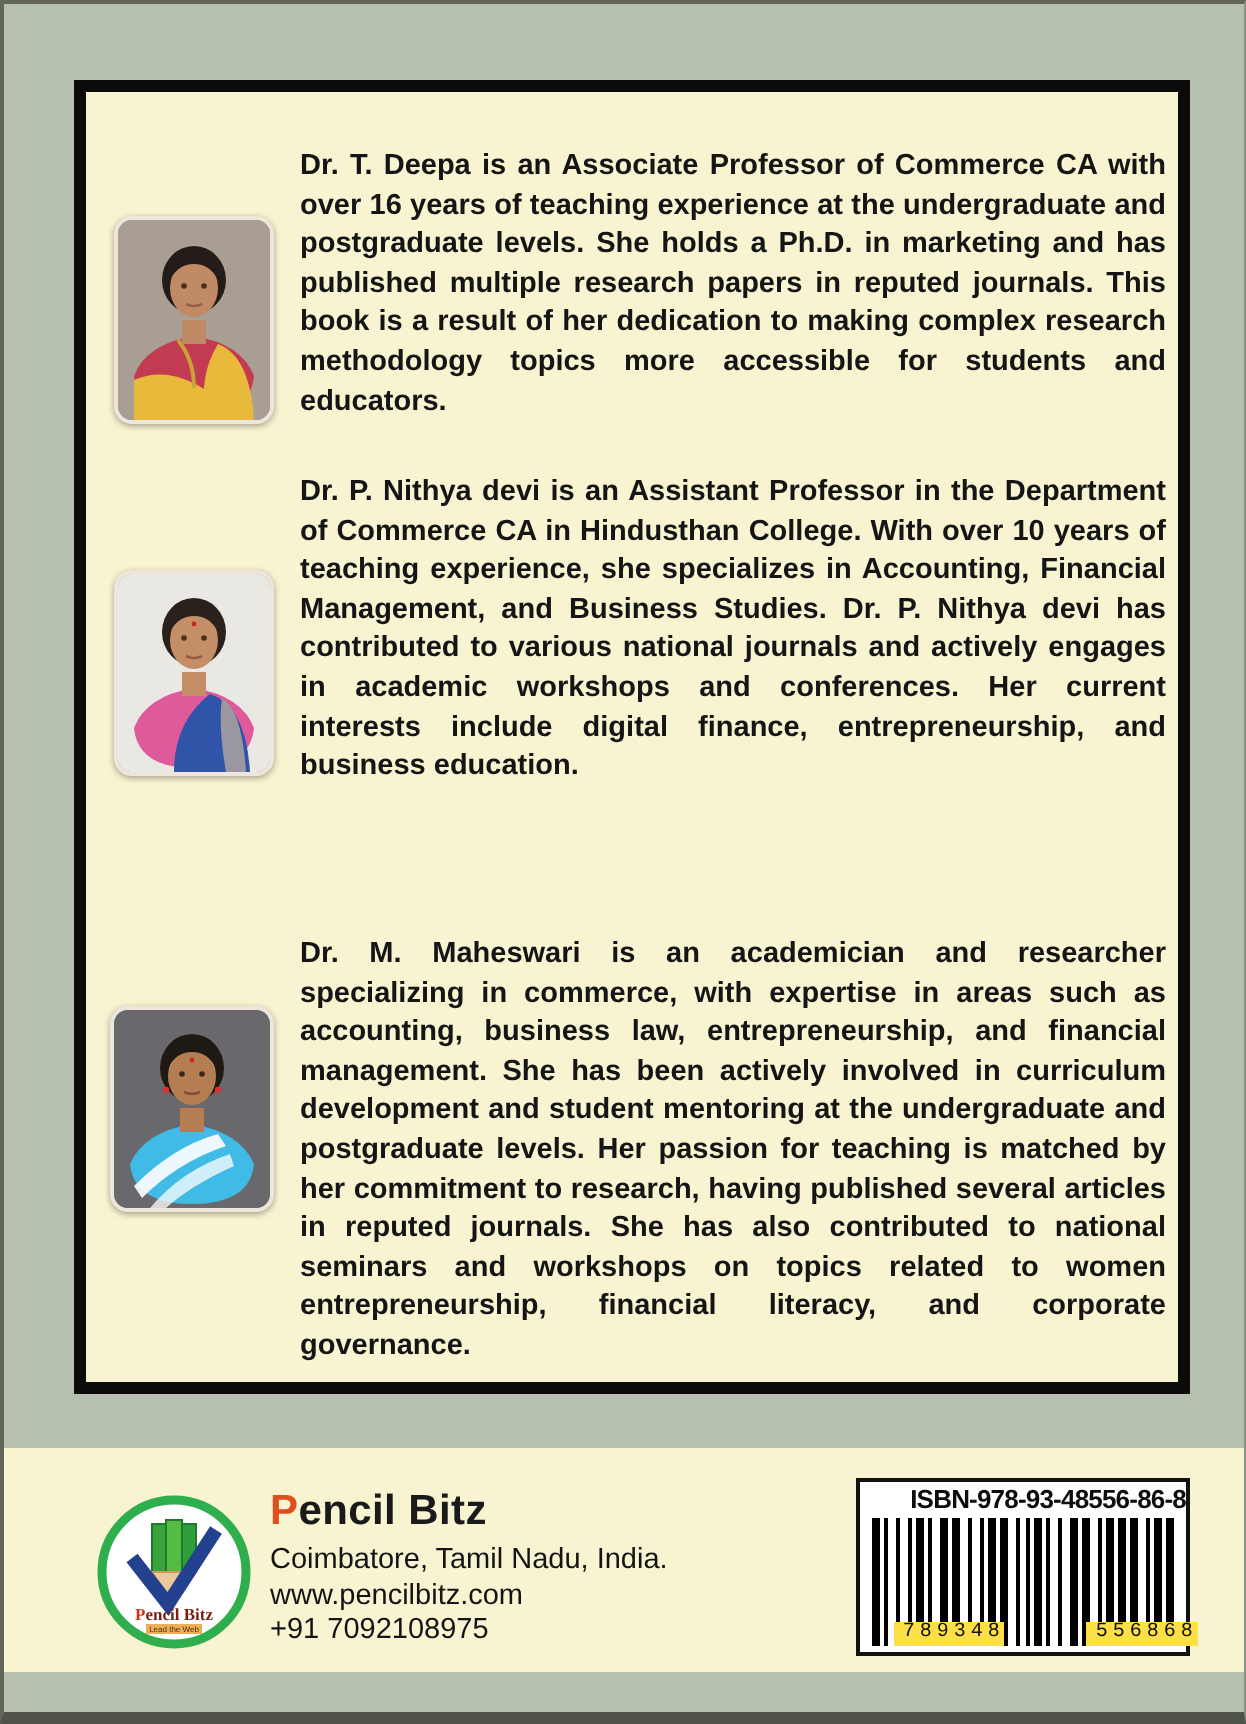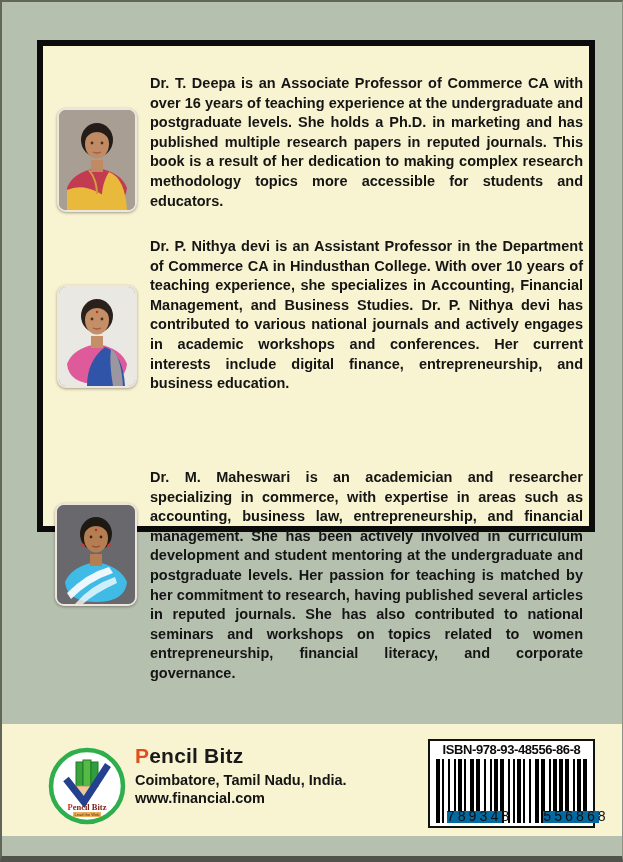--- a/index.html
+++ b/index.html
@@ -4,21 +4,21 @@
 <style>
   html,body{margin:0;padding:0;background:#888;}
   .page{
     position:relative;width:623px;height:862px;box-sizing:border-box;
     background:#b6c0af;
     border-top:2px solid #61655a;border-left:2px solid #61655a;
     border-right:1px solid #8b9183;border-bottom:6px solid #4f5349;
     font-family:"Liberation Sans", sans-serif;overflow:hidden;
   }
   .bio-box{
-    position:absolute;left:35px;top:38px;width:558px;height:492px;
+    position:absolute;left:35px;top:38px;width:558px;height:657px;
     box-sizing:border-box;background:#f8f3d0;border:6px solid #0b0b0b;
   }
   .photo{
     position:absolute;border-radius:9px;overflow:hidden;
     border:2px solid #eee6dc;box-shadow:0 1px 3px rgba(0,0,0,.35);
     box-sizing:border-box;background:#999;
   }
   .photo svg{display:block;}
   .photo-1{left:14px;top:62px;width:80px;height:104px;}
   .photo-2{left:14px;top:239px;width:80px;height:103px;}
@@ -31,34 +31,34 @@
   .bio-1{top:28px;}
   .bio-2{top:191px;}
   .bio-3{top:422px;}
   .footer-strip{
     position:absolute;left:0;right:0;top:722px;height:112px;background:#f8f3d0;
   }
   .logo{position:absolute;left:45px;top:22px;width:80px;height:80px;}
   .pub-info{position:absolute;left:133px;top:20px;color:#141414;}
   .pub-name{font-size:21px;font-weight:bold;letter-spacing:.2px;margin-bottom:4px;color:#1a1a1a;}
   .pub-name .accent{color:#e04e1c;}
-  .pub-line{font-size:14.5px;line-height:17.5px;font-weight:bold;}
+  .pub-line{font-size:14.5px;line-height:17.5px;font-weight:normal;}
   .barcode-box{
     position:absolute;left:426px;top:15px;width:167px;height:89px;box-sizing:border-box;
     background:#ffffff;border:2px solid #111;
   }
   .isbn-label{
     font-size:13px;font-weight:bold;letter-spacing:-0.4px;color:#0d0d0d;
-    text-align:center;margin-top:1px;white-space:nowrap;
+    text-align:right;margin-top:1px;white-space:nowrap;
   }
   .bars-wrap{position:absolute;left:6px;right:6px;top:18px;bottom:3px;}
   .bar{position:absolute;top:0;height:100%;background:#000;}
   .digit-overlay{
-    position:absolute;bottom:0;height:12px;background:#0369a1;
-    font-size:14px;letter-spacing:2.5px;color:#111;text-align:left;line-height:12px;
+    position:absolute;bottom:0;height:12px;background:#fde047;
+    font-size:10px;letter-spacing:2.5px;color:#111;text-align:right;line-height:12px;
     font-family:"Liberation Mono", monospace;
   }
   .digits-left{left:7%;width:37%;}
   .digits-right{left:55%;width:37%;margin-left:24px;}
 </style>
 </head>
 <body>
 
 <div class="page">
 
@@ -137,21 +137,22 @@
         <path d="M19 33 L37 56 L61 19" fill="none" stroke-width="7" stroke="#24418f"></path>
         <text x="40" y="64" text-anchor="middle" font-size="8.5" font-weight="bold" font-family="Liberation Serif, serif"><tspan fill="#d2301f">P</tspan><tspan fill="#7a1f14">encil Bitz</tspan></text>
         <rect x="26" y="66" width="28" height="5" fill="#e8a23a" opacity="0.85"></rect>
         <text x="40" y="70" text-anchor="middle" font-size="4" fill="#5a2a10">Lead the Web</text>
       </svg>
     </div>
 
     <div class="pub-info">
       <div class="pub-name"><span class="accent">P</span><span>encil Bitz</span></div>
       <div class="pub-line">Coimbatore, Tamil Nadu, India.</div>
-      <div class="pub-line">www.financial.com</div>
+      <div class="pub-line">www.pencilbitz.com</div>
+      <div class="pub-line">+91 7092108975</div>
     </div>
 
     <div class="barcode-box">
       <div class="isbn-label">ISBN-978-93-48556-86-8</div>
       <div class="bars-wrap">
           <div class="bar" style="left: 97.3684%; width: 2.63158%;"></div>
           <div class="bar" style="left: 93.4211%; width: 2.63158%;"></div>
           <div class="bar" style="left: 90.7895%; width: 1.31579%;"></div>
           <div class="bar" style="left: 85.5263%; width: 2.63158%;"></div>
           <div class="bar" style="left: 81.5789%; width: 2.63158%;"></div>

